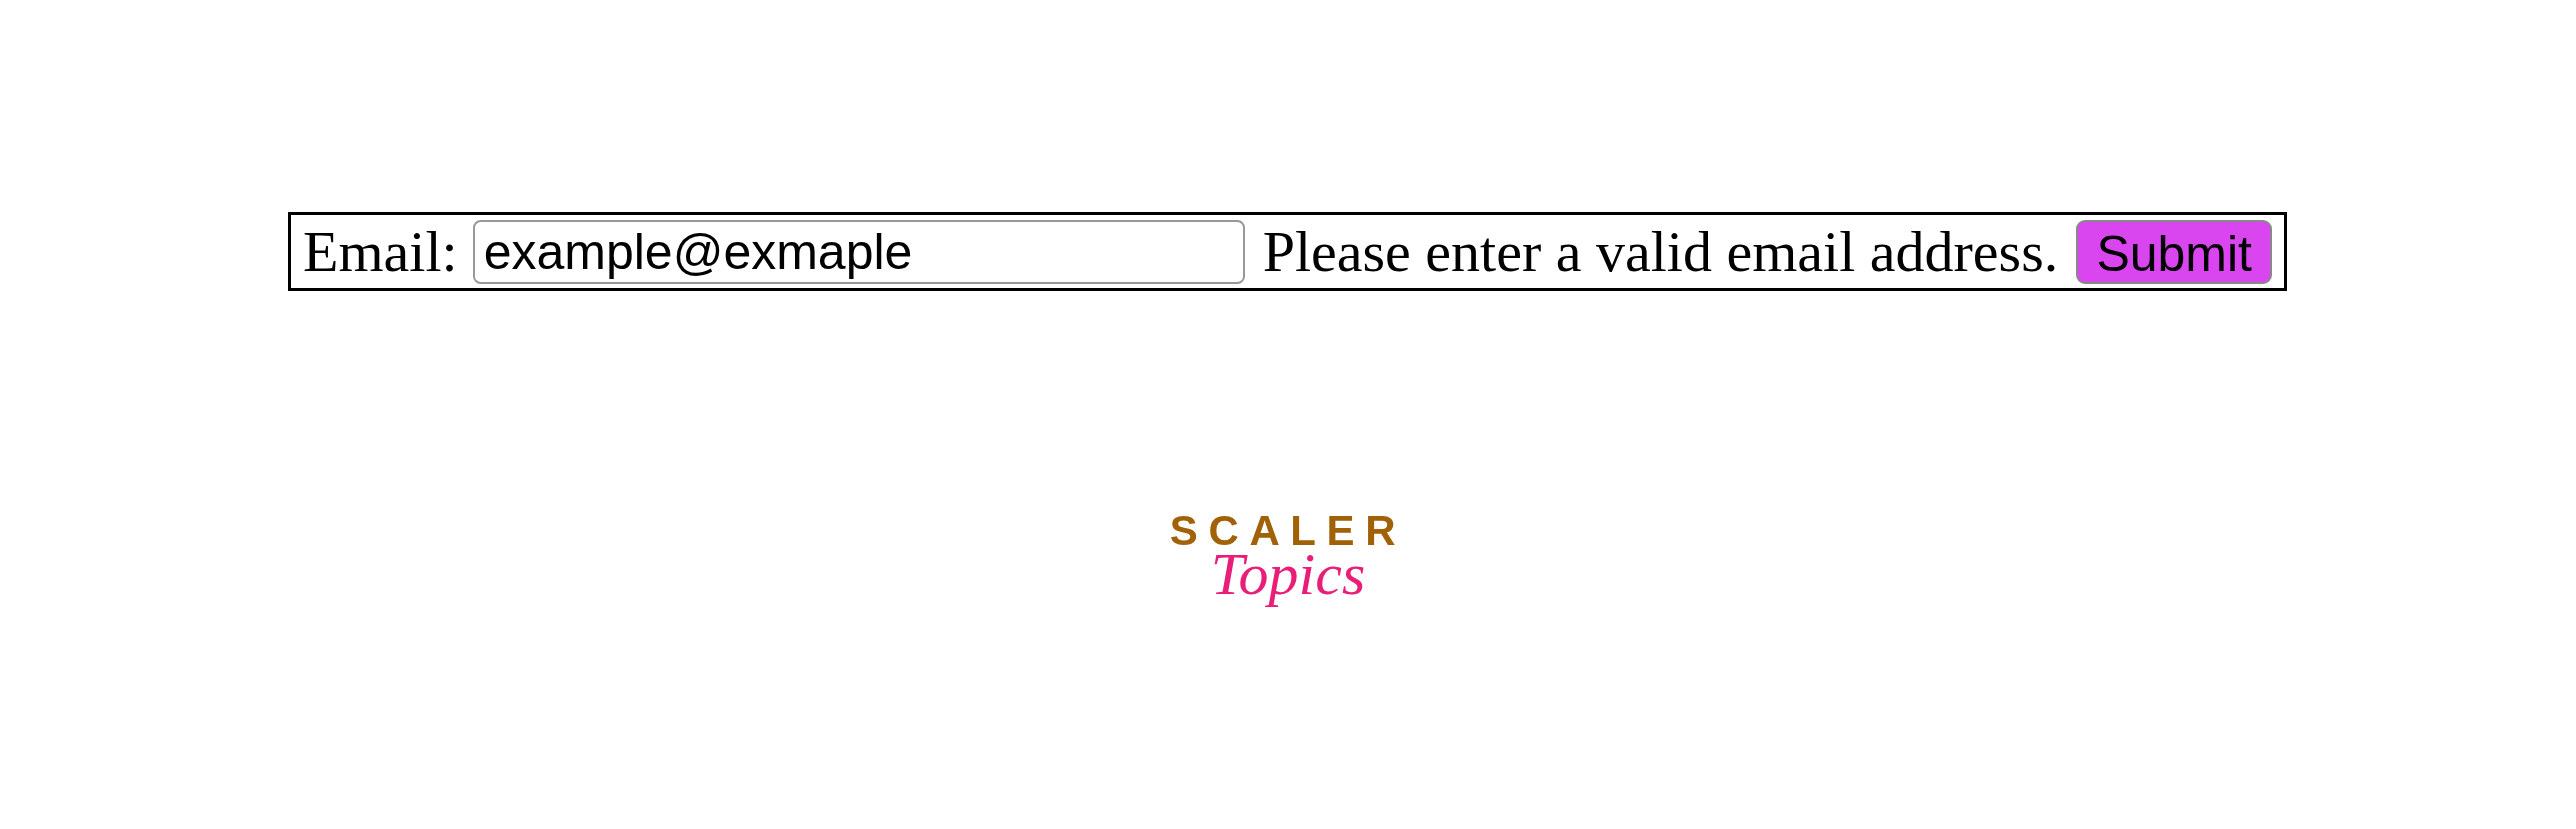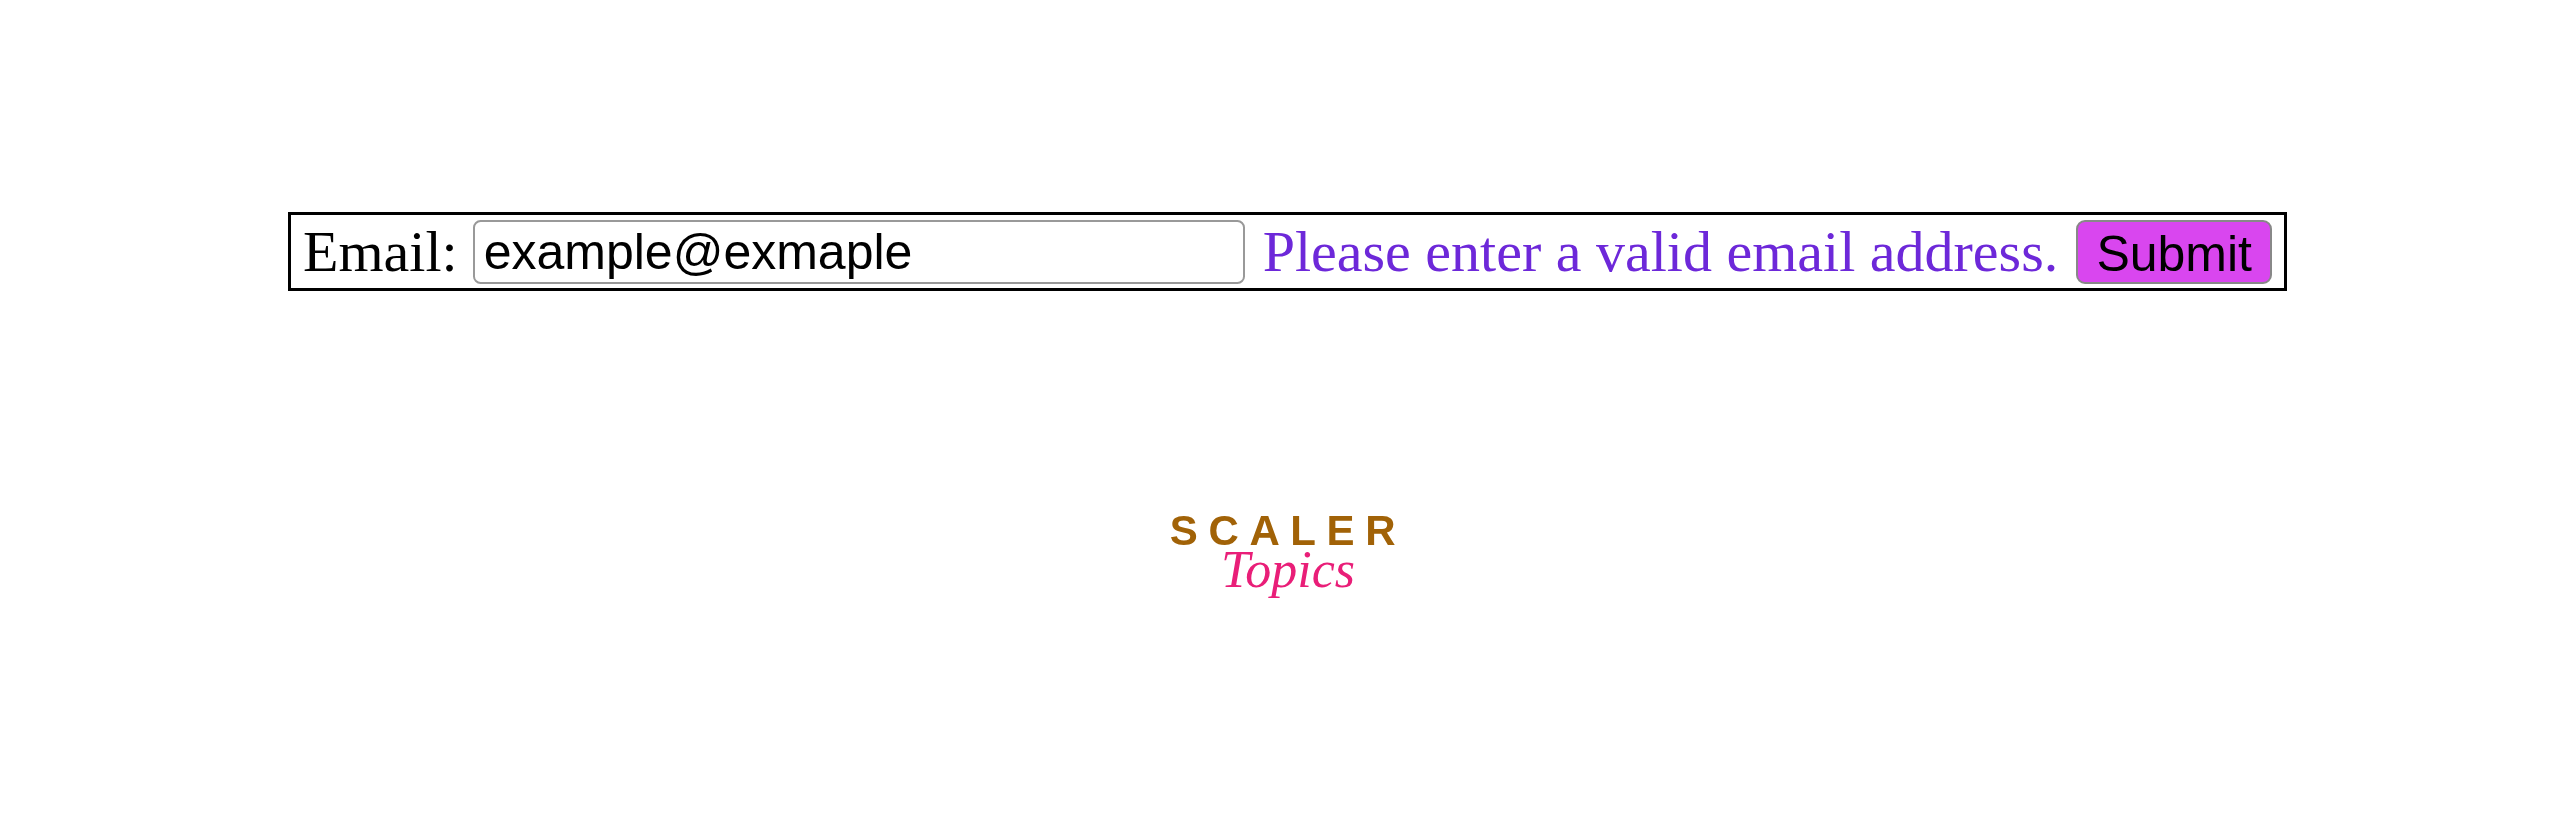--- a/index.html
+++ b/index.html
@@ -38,21 +38,21 @@
       border: 2.3px solid #999999;
       border-radius: 7.6px;
       width: 772px;
       height: 64px;
       background: #ffffff;
       color: #000000;
       margin-right: 18px;
     }
     .error-message {
       font-family: Georgia, 'Times New Roman', serif;
-      color: #6d28d9;
+      color: #000000;
       flex: 1;
     }
     .submit-button {
       font-family: Arial, Helvetica, sans-serif;
       font-size: 50px;
       padding: 3px 18px;
       height: 64px;
       background: #d946ef;
       border: 2.3px solid #888888;
       border-radius: 9px;
@@ -68,21 +68,21 @@
     }
     .logo-scaler {
       font-family: Arial, Helvetica, sans-serif;
       font-weight: 700;
       font-size: 42px;
       letter-spacing: 10.6px;
       color: #a16207;
     }
     .logo-topics {
       font-family: 'Brush Script MT', cursive;
-      font-size: 52px;
+      font-size: 60px;
       color: #e91e78;
       margin-top: -15px;
       font-style: italic;
       font-weight: 500;
       text-align: center;
     }
   </style>
 </head>
 <body>
 

